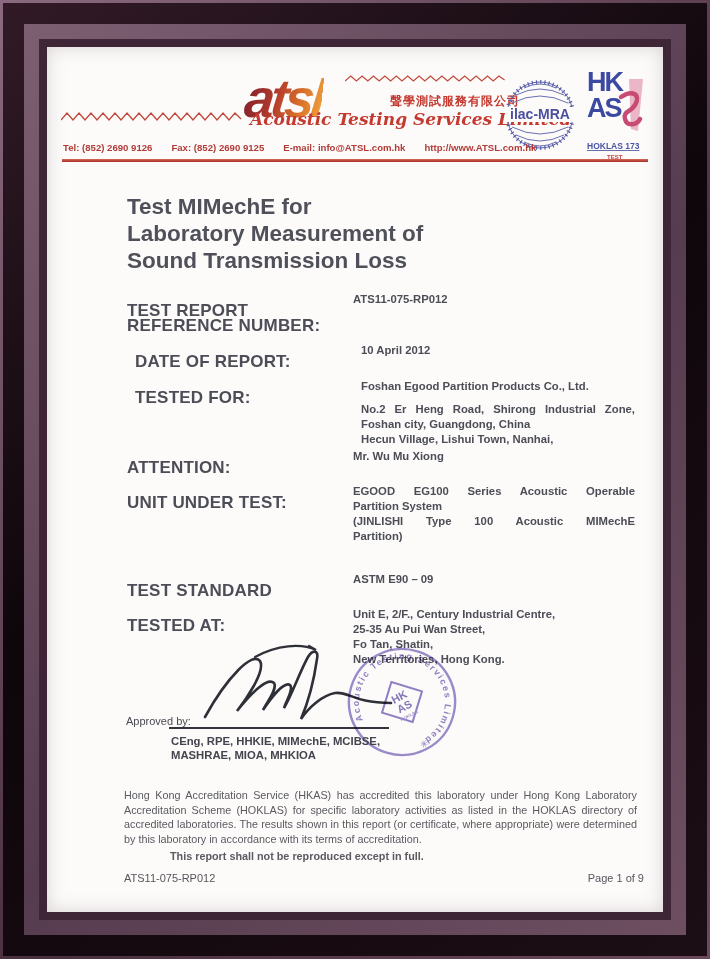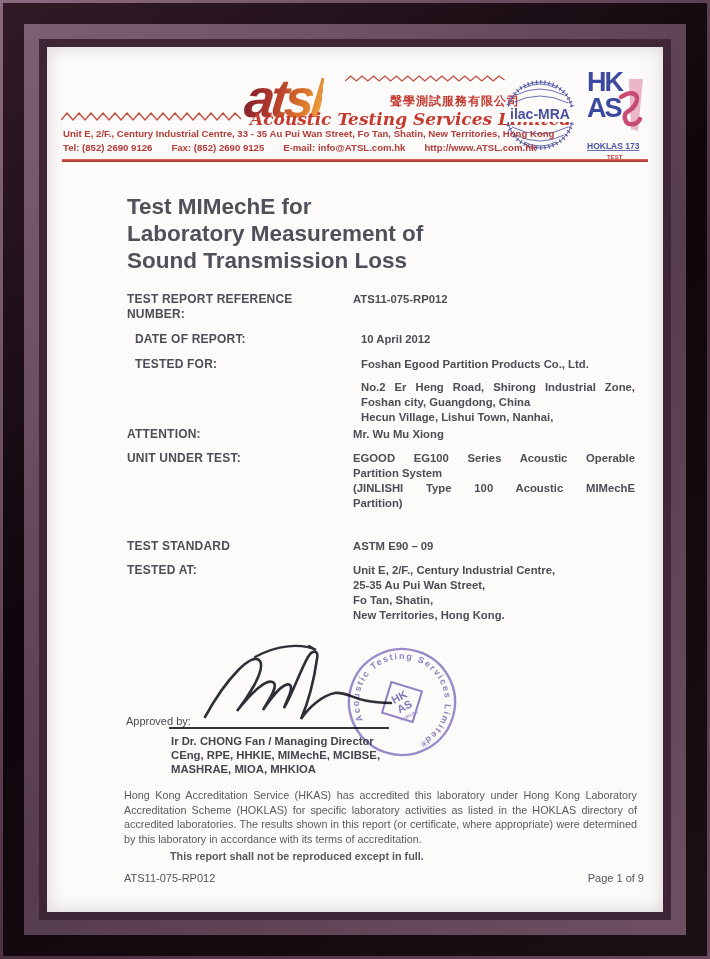--- a/index.html
+++ b/index.html
@@ -36,22 +36,22 @@
   .red-rule { left:15px; top:112px; width:586px; height:3px;
               background:linear-gradient(#d56a5a,#a82e28); }
 
   
   .title { left:80px; top:146px; font-size:22.5px; line-height:27px; font-weight:bold;
            color:#50505a; }
 
   
   .fields { left:80px; top:245px; width:508px; color:#4d4d57; }
   .frow { display:flex; }
-  .flabel { width:226px; font-size:12px; font-weight:bold; letter-spacing:.2px;
-            line-height:15px; flex:none; }
+  .flabel { width:226px; font-size:17px; font-weight:bold; letter-spacing:.2px;
+            line-height:15px; flex:none;margin-top:11px; }
   .fvalue { width:282px; font-size:11.3px; font-weight:bold; line-height:15px; }
   .jline { text-align:justify; text-align-last:justify; }
   .vspacer { height:8px; }
   .mt10 { margin-top:10px;padding-left:8px; } .mt2 { margin-top:2px; } .mt9 { margin-top:9px; }
   .mt28 { margin-top:28px; }
 
   
   .approved-label { left:79px; top:668px; font-size:11px; color:#4a4a54; }
   .sig-line { left:122px; top:660px; width:220px; height:22px;
               border-bottom:2px solid #33333c; }
@@ -107,21 +107,20 @@
 
       <svg class="abs" style="left:538px; top:20px;" width="66" height="100" viewBox="0 0 66 100">
         <text x="2" y="24" font-size="27" font-weight="900" fill="#3c49a0" letter-spacing="-2">HK</text>
         <text x="2" y="50" font-size="27" font-weight="900" fill="#3c49a0" letter-spacing="-2">AS</text>
         <path d="M44,12 L58,12 L53,64 L46,62 Z" fill="#e8a9be" opacity="0.85"></path>
         <path d="M36,30 C48,22 56,28 50,38 C45,46 38,44 40,52 C42,60 52,58 55,52" fill="none" stroke="#c74b72" stroke-width="4.5" stroke-linecap="round"></path>
         <text x="2" y="82" font-size="8.5" font-weight="bold" fill="#4a55a5" text-decoration="underline">HOKLAS 173</text>
         <text x="22" y="92" font-size="6" font-weight="bold" fill="#c04545">TEST</text>
       </svg>
 
-      <div class="abs addr-line" style="top:81px;">Unit E, 2/F., Century Industrial Centre, 33 - 35 Au Pui Wan Street, Fo Tan, Shatin, New Territories, Hong Kong</div>
       <div class="abs contact-row">
         <span>Tel: (852) 2690 9126</span>
         <span>Fax: (852) 2690 9125</span>
         <span>E-mail: info@ATSL.com.hk</span>
         <span>http://www.ATSL.com.hk</span>
       </div>
       <div class="abs red-rule"></div>
 
       <div class="abs title">
         <div>Test MIMechE for</div>
@@ -203,21 +202,20 @@
           <rect x="43" y="43" width="32" height="32" transform="rotate(45 59 59)" fill="none" stroke="#7a64ba" stroke-width="2"></rect>
           <text x="59" y="57" text-anchor="middle" font-size="11" font-weight="900" fill="#6c5ab0">HK</text>
           <text x="59" y="68" text-anchor="middle" font-size="11" font-weight="900" fill="#6c5ab0">AS</text>
           <text x="59" y="76" text-anchor="middle" font-size="4.5" font-weight="bold" fill="#8b77c5">HOKLAS</text>
         </g>
       </svg>
 
       <div class="abs approved-label">Approved by:</div>
 
       <div class="abs name-block">
-        <div>Ir Dr. CHONG Fan / Managing Director</div>
         <div>CEng, RPE, HHKIE, MIMechE, MCIBSE,</div>
         <div>MASHRAE, MIOA, MHKIOA</div>
       </div>
 
       <div class="abs accred">Hong Kong Accreditation Service (HKAS) has accredited this laboratory under Hong Kong Laboratory Accreditation Scheme (HOKLAS) for specific laboratory activities as listed in the HOKLAS directory of accredited laboratories. The results shown in this report (or certificate, where appropriate) were determined by this laboratory in accordance with its terms of accreditation.</div>
 
       <div class="abs repro">This report shall not be reproduced except in full.</div>
 
       <div class="abs bottom-row">
         <span>ATS11-075-RP012</span>

